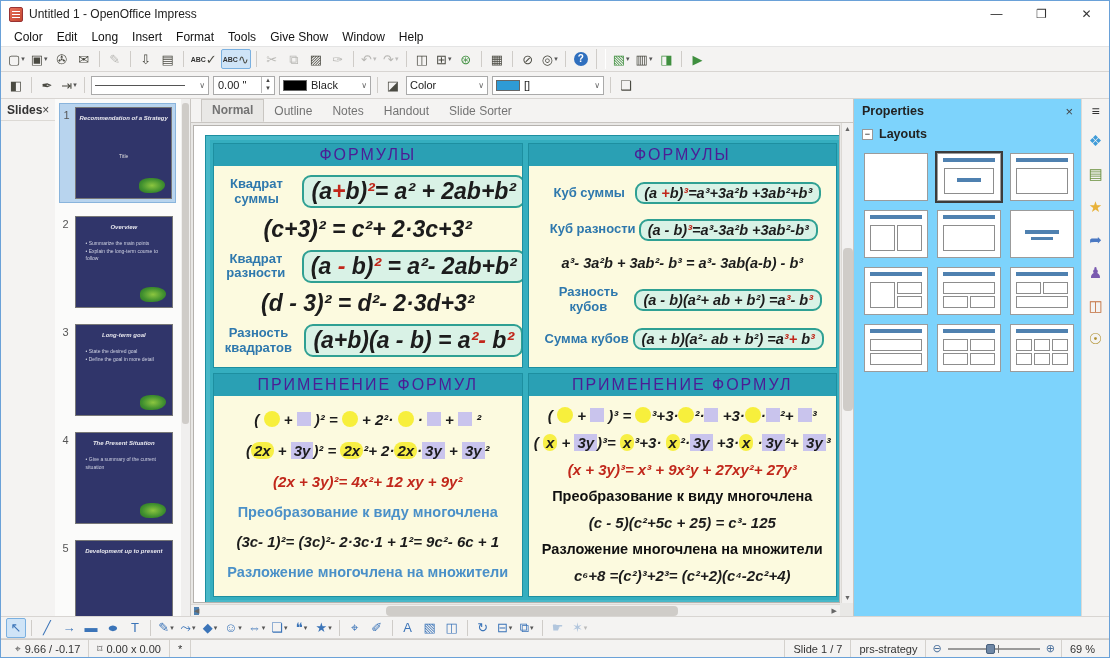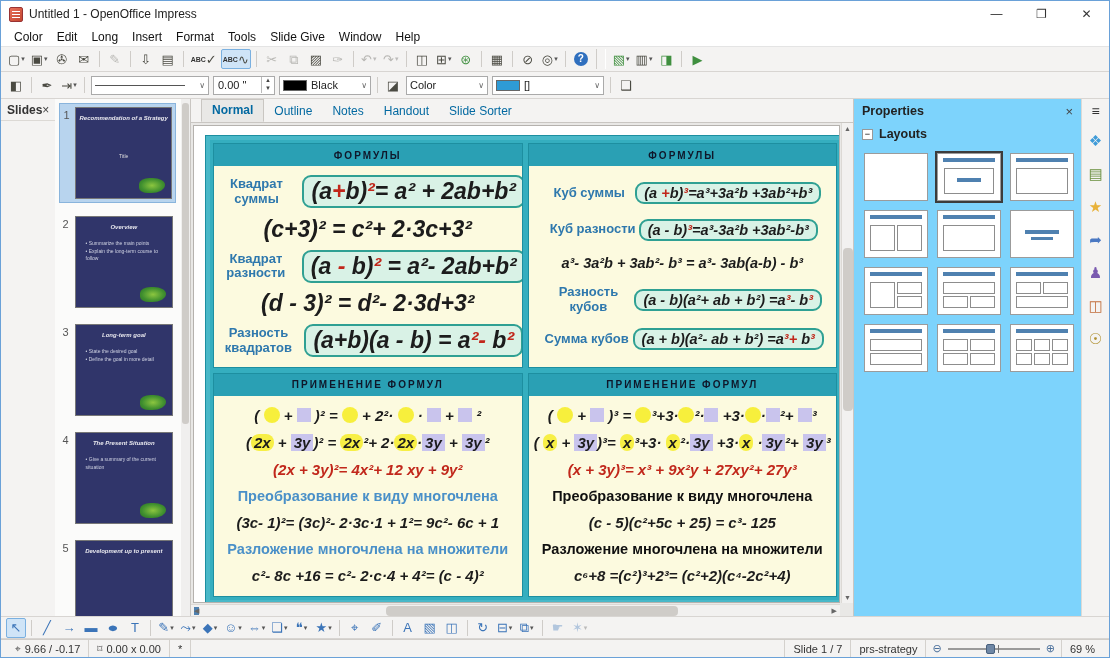--- a/index.html
+++ b/index.html
@@ -54,35 +54,35 @@
 .sti{color:#e8e8ee;font-style:italic;font-size:6px;text-align:center;margin-top:7px;font-weight:bold}
 .scenter{color:#ddd;font-size:5px;text-align:center;margin-top:32px}
 .sbul{margin:10px 0 0 10px}
 .sbl{color:#cfd2e2;font-size:5px;line-height:1.5}
 .sblob{position:absolute;right:6px;bottom:5px;width:26px;height:15px;background:radial-gradient(ellipse at 50% 50%,#8cc63f 0%,#3f8f2f 60%,#2d6e22 100%);border-radius:46% 54% 60% 40%}
 .pscroll{position:absolute;right:0;top:0;width:9px;height:100%;background:#f0efee}
 .pscroll .pth{position:absolute;top:4px;right:1px;width:7px;height:62%;background:#cfccc8;border-radius:3px}
 
 .center{flex:1;display:flex;flex-direction:column;min-width:0;background:#e9e8e6}
 .tabbar{height:24px;flex:0 0 24px;display:flex;align-items:flex-end;background:#f4f3f2;border-bottom:1px solid #c9c6c2;padding-left:10px}
-.tab{padding:3px 10px 4px;font-size:12px;color:#0369a1}
+.tab{padding:3px 10px 4px;font-size:12px;color:#737373}
 .tab.active{font-weight:bold;background:#e9e8e6;border:1px solid #c9c6c2;border-bottom:1px solid #e9e8e6}
 .canvas{flex:1;position:relative;min-height:0}
 .slide-surface{position:absolute;left:2px;top:2px;right:13px;bottom:13px;background:#fff;border:1px solid #b5b2ae;overflow:hidden}
 .vscroll{position:absolute;right:0;top:0;width:12px;bottom:13px;background:#f2f1f0;border-left:1px solid #dcd9d5;font-size:7px;color:#666;text-align:center}
 .vscroll .vth{position:absolute;left:1px;top:26%;width:10px;height:34%;background:#cfccc8;border-radius:4px}
 .vscroll .up{position:absolute;top:2px;left:0;right:0}
 .vscroll .dn{position:absolute;bottom:2px;left:0;right:0}
 .hscroll{position:absolute;left:0;bottom:0;height:12px;right:13px;background:#f2f1f0;border-top:1px solid #dcd9d5;font-size:7px;color:#666}
 .hscroll .hth{position:absolute;top:1px;left:30%;width:45%;height:10px;background:#cfccc8;border-radius:4px}
 .hscroll .lt{position:absolute;left:3px;top:2px}.hscroll .rt{position:absolute;right:3px;top:2px}
 
 .poster{position:absolute;left:12px;top:10px;width:638px;height:468px;background:#35aebf;border:4px solid #49b8c8;outline:1px solid #1d8fa0;display:grid;grid-template-columns:1fr 1fr;grid-template-rows:1fr 1fr;gap:5px;padding:3px}
 .quad{background:#fcfadf;border:1px solid #1d8fa0;display:flex;flex-direction:column;overflow:hidden}
-.qhead{height:22px;flex:0 0 22px;background:#2aa0b4;color:#0f172a;font-weight:bold;font-size:10px;letter-spacing:2px;display:flex;align-items:center;justify-content:center}
+.qhead{height:22px;flex:0 0 22px;background:#2aa0b4;color:#4c1d95;font-weight:normal;font-size:16px;letter-spacing:2px;display:flex;align-items:center;justify-content:center}
 .qbody{flex:1;display:flex;flex-direction:column;justify-content:space-evenly;padding:2px 6px}
 .prow{display:flex;align-items:center;justify-content:center}
 .plabel{width:92px;flex:0 0 92px;text-align:center;color:#2e78ad;font-weight:bold;font-size:13px;line-height:1.1}
 .pf{font-style:italic;font-weight:600;font-size:23px;color:#1c1c1c;white-space:nowrap}
 .quad.q2 .pf{font-size:14.5px}
 .quad.q3 .pf,.quad.q4 .pf{font-size:15px}
 .pbox{background:#d9f2e6;border:2px solid #2fa093;border-radius:9px;padding:1px 7px}
 .prow.red .pf{color:#c1271b}
 .prow.hblue .pf{color:#4a90c8;font-style:normal;font-weight:bold;font-size:14.5px}
 .prow.hdark .pf{color:#101010;font-style:normal;font-weight:bold;font-size:14.5px}
@@ -132,21 +132,21 @@
     </div>
   </div>
 
   <div class="menubar">
       <span class="menu-item">Color</span>
       <span class="menu-item">Edit</span>
       <span class="menu-item">Long</span>
       <span class="menu-item">Insert</span>
       <span class="menu-item">Format</span>
       <span class="menu-item">Tools</span>
-      <span class="menu-item">Slide Give</span>
+      <span class="menu-item">Give Show</span>
       <span class="menu-item">Window</span>
       <span class="menu-item">Help</span>
     </div>
   <div class="toolbar tb1">
       <div class="tbtn">
         <span class="glyph">▢</span>
         <span class="dd">▾</span>
       </div>
       <div class="tbtn">
         <span class="glyph">▣</span>
@@ -424,23 +424,20 @@
                   </div>
                   <div class="prow hblue">
                     <div class="pf"><span>Преобразование к виду многочлена</span></div>
                   </div>
                   <div class="prow">
                     <div class="pf"><span>(3c- 1)²= (3c)²- 2·3c·1 + 1²= 9c²- 6c + 1</span></div>
                   </div>
                   <div class="prow hblue">
                     <div class="pf"><span>Разложение многочлена на множители</span></div>
                   </div>
-                  <div class="prow">
-                    <div class="pf"><span>c²- 8c +16 = c²- 2·c·4 + 4²= (c - 4)²</span></div>
-                  </div>
                 </div>
               </div>
               <div class="quad q4">
                 <div class="qhead">ПРИМЕНЕНИЕ ФОРМУЛ</div>
                 <div class="qbody">
                   <div class="prow">
                     <div class="pf"><span>( </span><span class="sh-y"></span><span> + </span><span class="sh-p"></span><span> )³ = </span><span class="sh-y"></span><span>³+3·</span><span class="sh-y"></span><span>²·</span><span class="sh-p"></span><span> +3·</span><span class="sh-y"></span><span>·</span><span class="sh-p"></span><span>²+ </span><span class="sh-p"></span><span>³</span></div>
                   </div>
                   <div class="prow">
                     <div class="pf"><span>( </span><span class="hl-y">x</span><span> + </span><span class="hl-p">3y</span><span>)³= </span><span class="hl-y">x</span><span>³+3· </span><span class="hl-y">x</span><span>²·</span><span class="hl-p">3y</span><span> +3·</span><span class="hl-y">x</span><span> ·</span><span class="hl-p">3y</span><span>²+ </span><span class="hl-p">3y</span><span>³</span></div>

